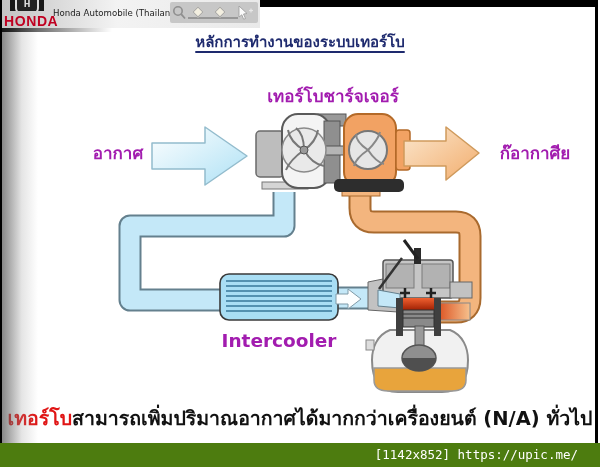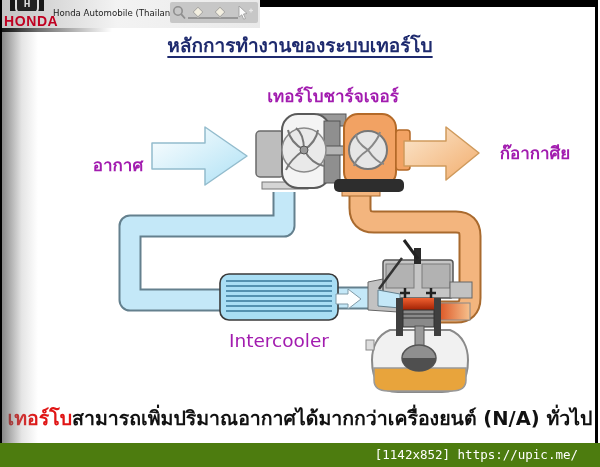--- a/index.html
+++ b/index.html
@@ -27,27 +27,27 @@
   
   .left-border{position:absolute;left:0;top:0;width:2px;height:467px;background:#000;z-index:40;}
   .right-black{position:absolute;right:2px;top:0;width:3px;height:467px;background:#000;z-index:40;}
   .right-white{position:absolute;right:0;top:0;width:2px;height:467px;background:#fff;z-index:41;}
   .left-shade{position:absolute;left:2px;top:28px;width:36px;height:415px;z-index:20;pointer-events:none;
     background:linear-gradient(to right,rgba(85,85,85,.7),rgba(150,150,150,.25) 55%,rgba(255,255,255,0));}
   .header-shadow{position:absolute;left:2px;top:28px;width:110px;height:4px;z-index:21;pointer-events:none;
     background:linear-gradient(to right,rgba(0,0,0,.85),rgba(0,0,0,0));}
 
   
-  .title{position:absolute;left:0;top:30px;width:600px;text-align:center;font-size:19px;font-weight:bold;
+  .title{position:absolute;left:0;top:30px;width:600px;text-align:center;font-size:15px;font-weight:bold;
     color:#1e2a6e;text-decoration:underline;text-decoration-thickness:2px;text-underline-offset:4px;z-index:10;}
   .lbl{position:absolute;font-weight:bold;color:#a21caf;text-align:center;z-index:10;}
   .turbo-lbl{left:233px;top:82px;width:200px;font-size:17px;}
-  .air-lbl{left:63px;top:139px;width:110px;font-size:17px;margin-top:12px;}
+  .air-lbl{left:63px;top:139px;width:110px;font-size:17px;}
   .exh-lbl{left:482px;top:139px;width:106px;font-size:17px;}
-  .ic-lbl{left:220px;top:330px;width:118px;font-size:18.5px;font-weight:400;}
+  .ic-lbl{left:220px;top:330px;width:118px;font-size:18.5px;font-weight:700;}
   .caption{position:absolute;left:0;top:403px;width:600px;text-align:center;font-size:19.5px;font-weight:bold;
     color:#111;z-index:10;white-space:nowrap;}
   .caption .hl{color:#e01515;}
 
   .diagram{position:absolute;left:0;top:0;z-index:5;}
 
   
   .footer-bar{position:absolute;left:0;bottom:0;width:600px;height:24px;background:#4d7c0f;z-index:50;
     color:#fff;font-family:"DejaVu Sans Mono","Liberation Mono",monospace;font-size:12.5px;
     line-height:24px;text-align:right;padding-right:22px;box-sizing:border-box;}

